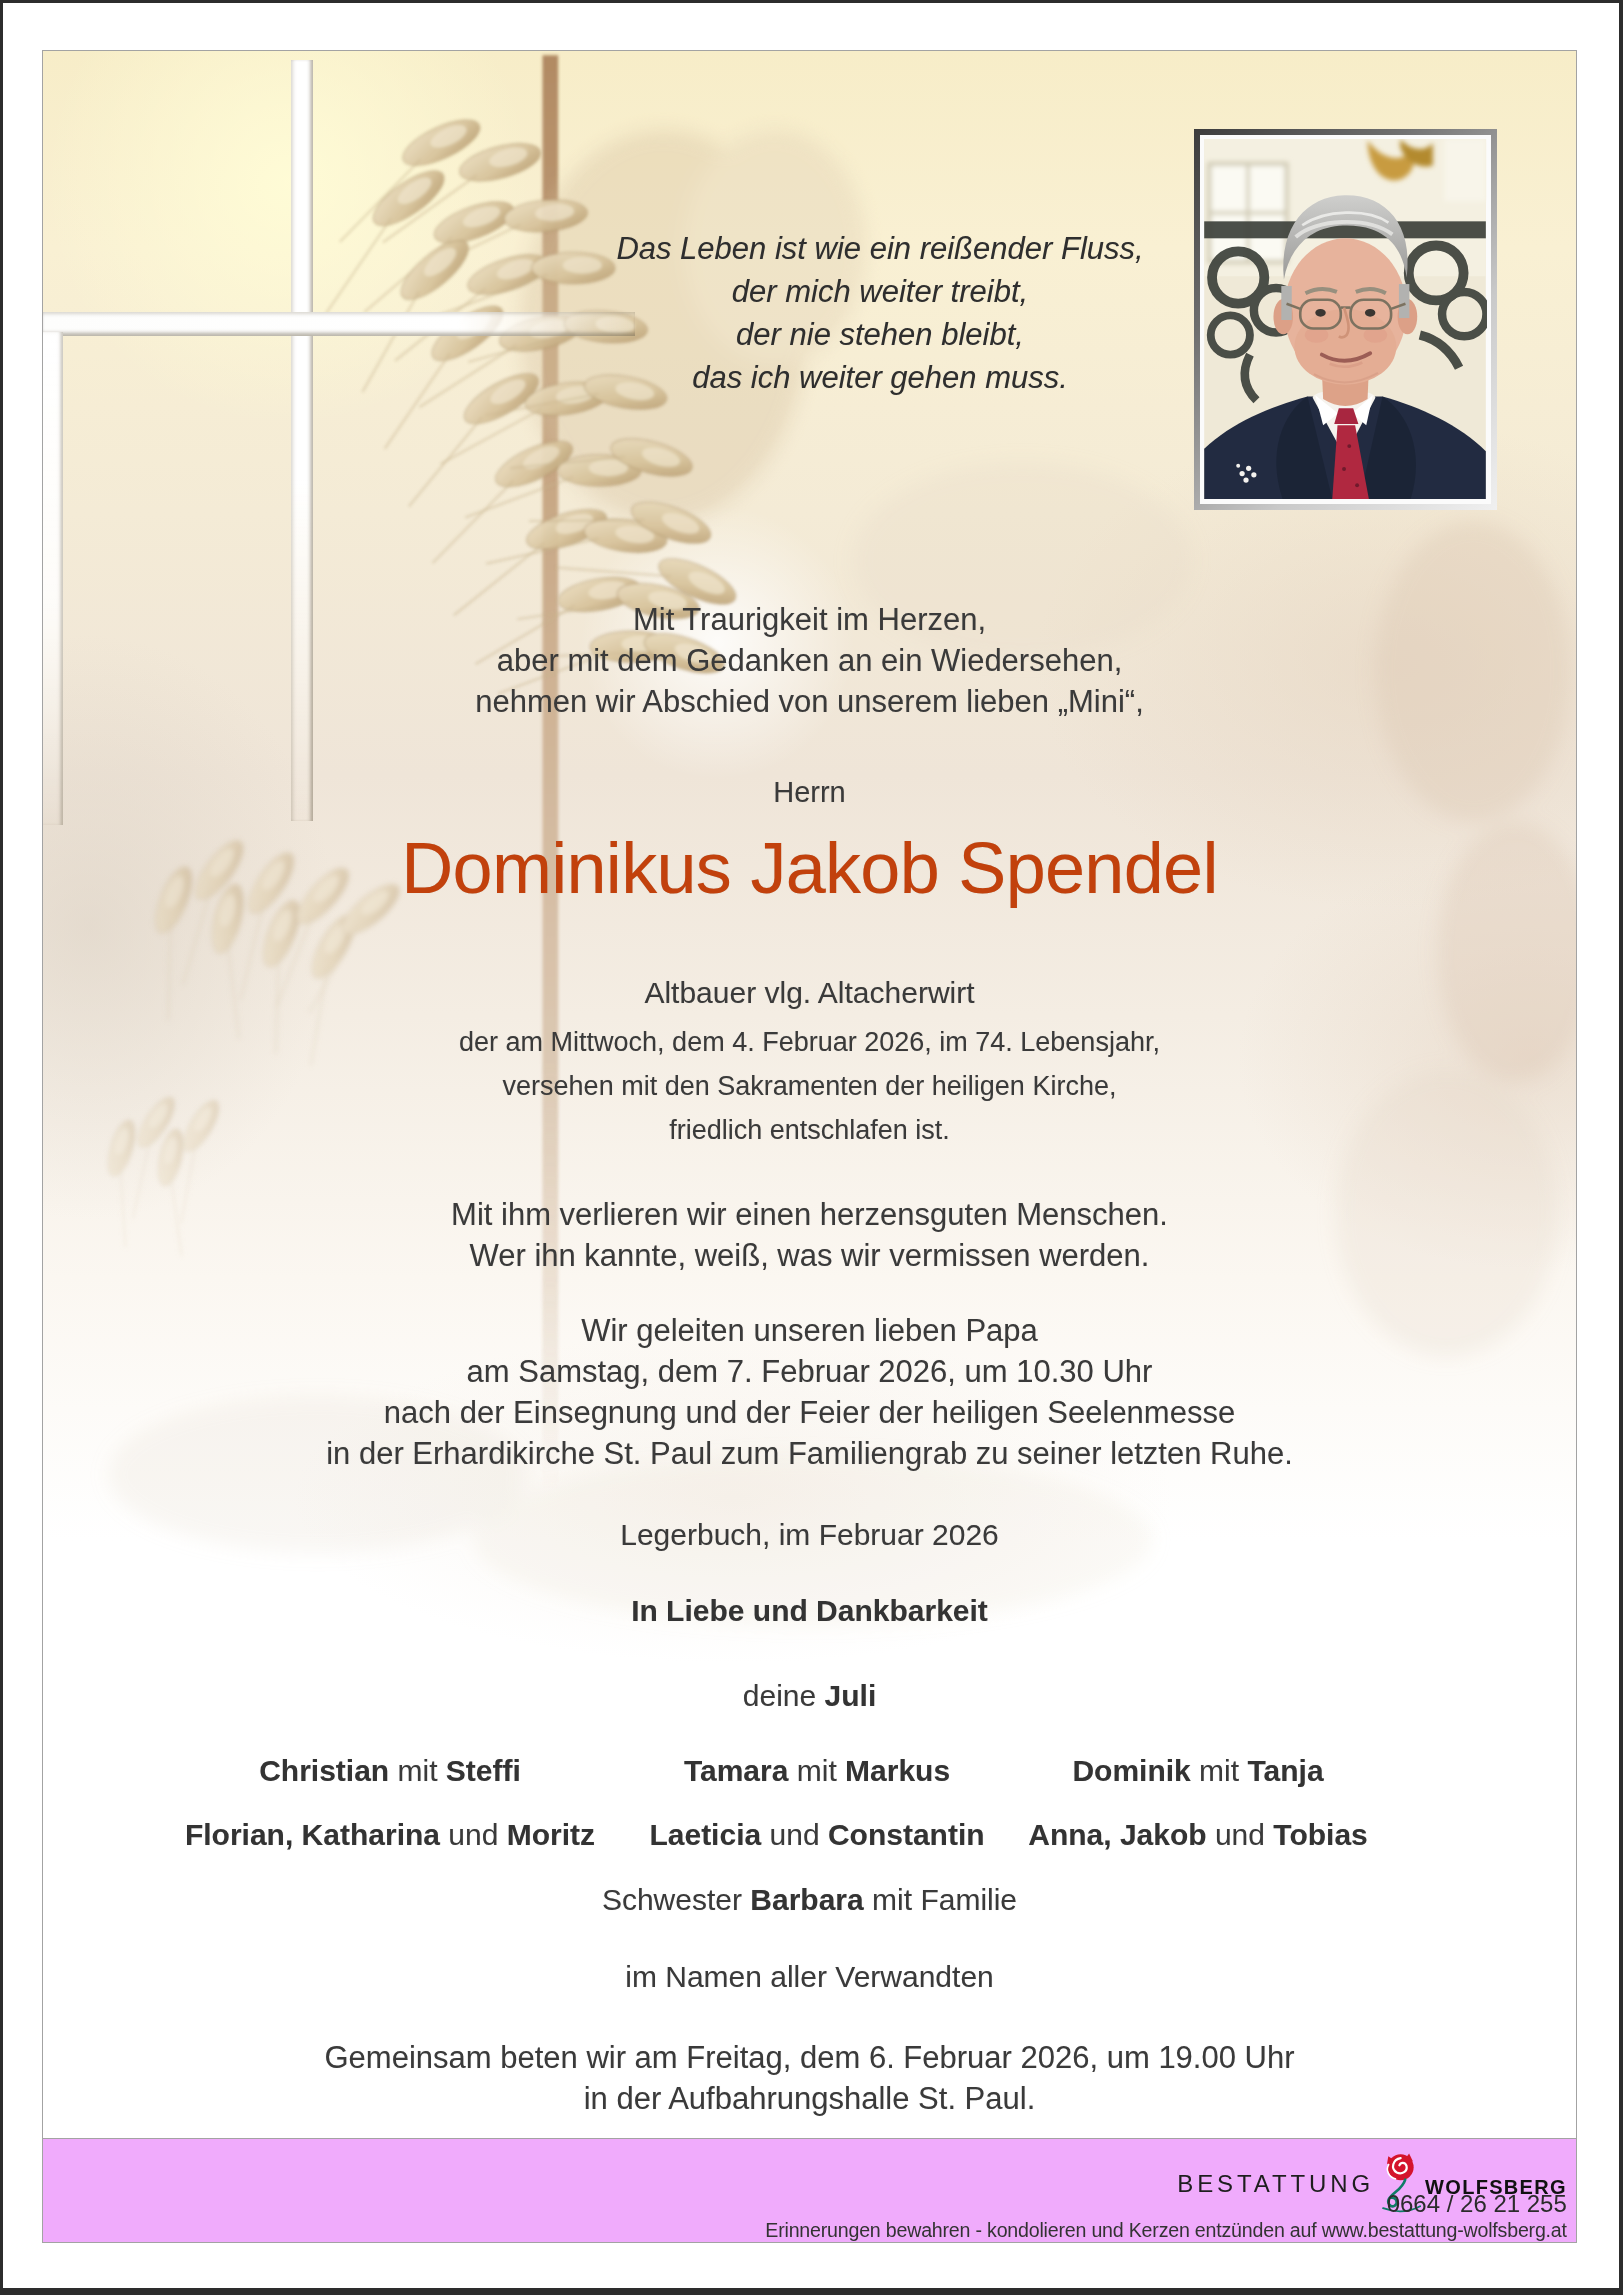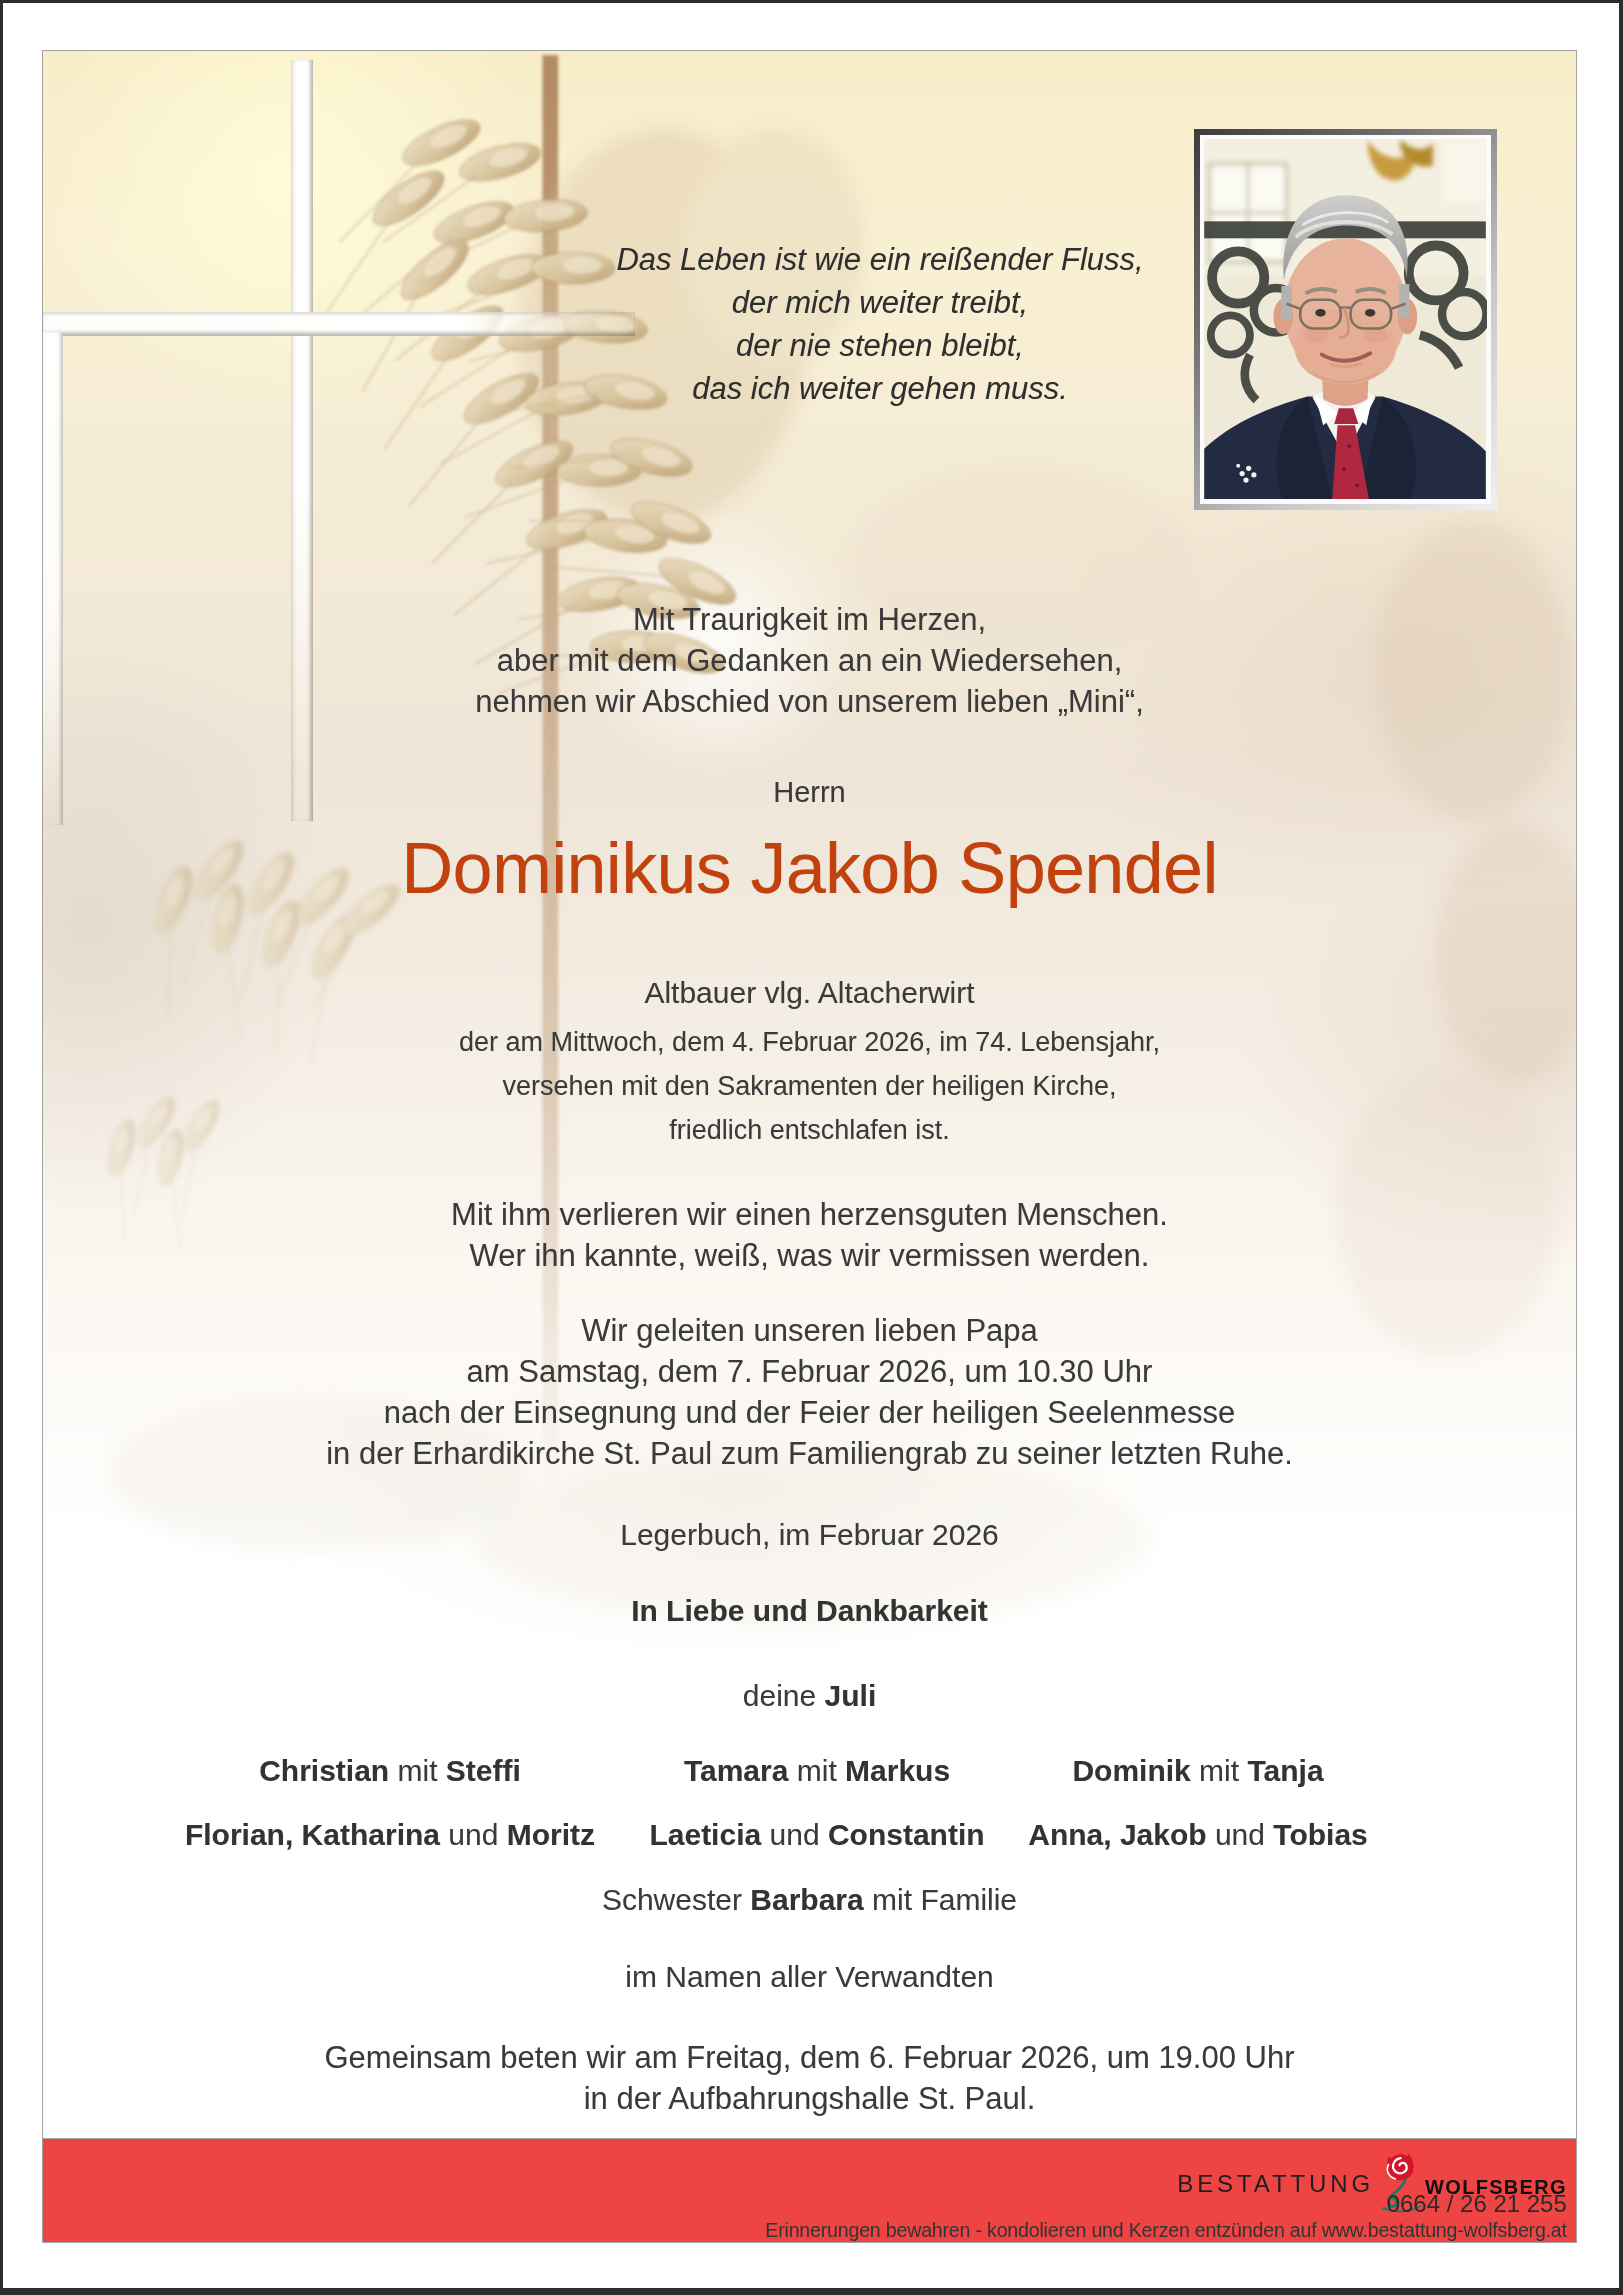--- a/index.html
+++ b/index.html
@@ -46,21 +46,21 @@
   .photo-frame {
     position:absolute; left:1151px; top:78px; width:303px; height:381px;
     background:linear-gradient(135deg,#3c3c3c 0%,#6f6f6f 30%,#c9c9c9 68%,#f0f0f0 100%);
     padding:5.9px;
   }
   .photo-inner { width:100%; height:100%; background:#fbfbfb; padding:4.6px; }
   .photo-inner svg { display:block; width:100%; height:100%; }
   
   .t { position:absolute; left:0; width:100%; text-align:center; color:#3a3a3a;
        text-shadow:0 0 0.7px rgba(70,70,70,.25); }
-  .poem { left:425px; width:824px; top:187px; font-size:31px; line-height:43px;
+  .poem { left:425px; width:824px; top:176px; font-size:31px; line-height:43px;
           font-style:italic; color:#2e2e2e;text-align:center; }
   .intro   { top:548px;  font-size:31px; line-height:41px; }
   .salut   { top:725px; font-size:29px; }
   .name    { top:771px; font-size:72px; line-height:92px; color:#c2410c; letter-spacing:-0.7px; }
   .vulgo   { top:877px; font-size:30px;margin-top:48px; }
   .death   { top:969px; font-size:27px; line-height:44px; }
   .tribute { top:1143px; font-size:31px; line-height:41px; }
   .funeral { top:1259px; font-size:31px; line-height:41px; }
   .dateline{ top:1467px; font-size:30px; }
   .closing { top:1543px; font-size:30px; font-weight:700; color:#333; }
@@ -69,21 +69,21 @@
   .relatives{ top:1909px; font-size:30px; }
   .prayer  { top:1986px; font-size:31px; line-height:41px; }
   .fam { position:absolute; width:458px; text-align:center; font-size:30px; color:#3a3a3a;
          text-shadow:0 0 0.7px rgba(70,70,70,.25); }
   .fam.r1 { top:1703px; } .fam.r2 { top:1767px; }
   .fam.c1 { left:118px; } .fam.c2 { left:545px; } .fam.c3 { left:926px; }
   .b { font-weight:700; color:#333; }
   
   .footer-box {
     position:absolute; left:0; right:0; bottom:0; top:2087px;
-    background:#ef4444; border-top:0.7px solid #a3a3a3;
+    background:#f0abfc; border-top:0.7px solid #a3a3a3;
   }
   .brand-row { position:absolute; right:9.2px; top:11.8px; display:flex; align-items:flex-end; }
   .brand-light { font-size:24px; letter-spacing:3.9px; color:#1e1e1e; font-weight:400; padding-bottom:6.5px; }
   .brand-bold  { font-size:20px; letter-spacing:1.3px; color:#111; font-weight:700; padding-bottom:5.2px; }
   .rose-wrap { width:42px; height:65px; margin:0 3.9px -11.8px 5.2px; }
   .phone   { position:absolute; right:9.2px; top:51px; font-size:24px; color:#2b2b2b; }
   .tagline { position:absolute; right:9.2px; top:80px; font-size:19.6px; color:#333; letter-spacing:-0.2px; }
 </style>
 </head>
 <body>

